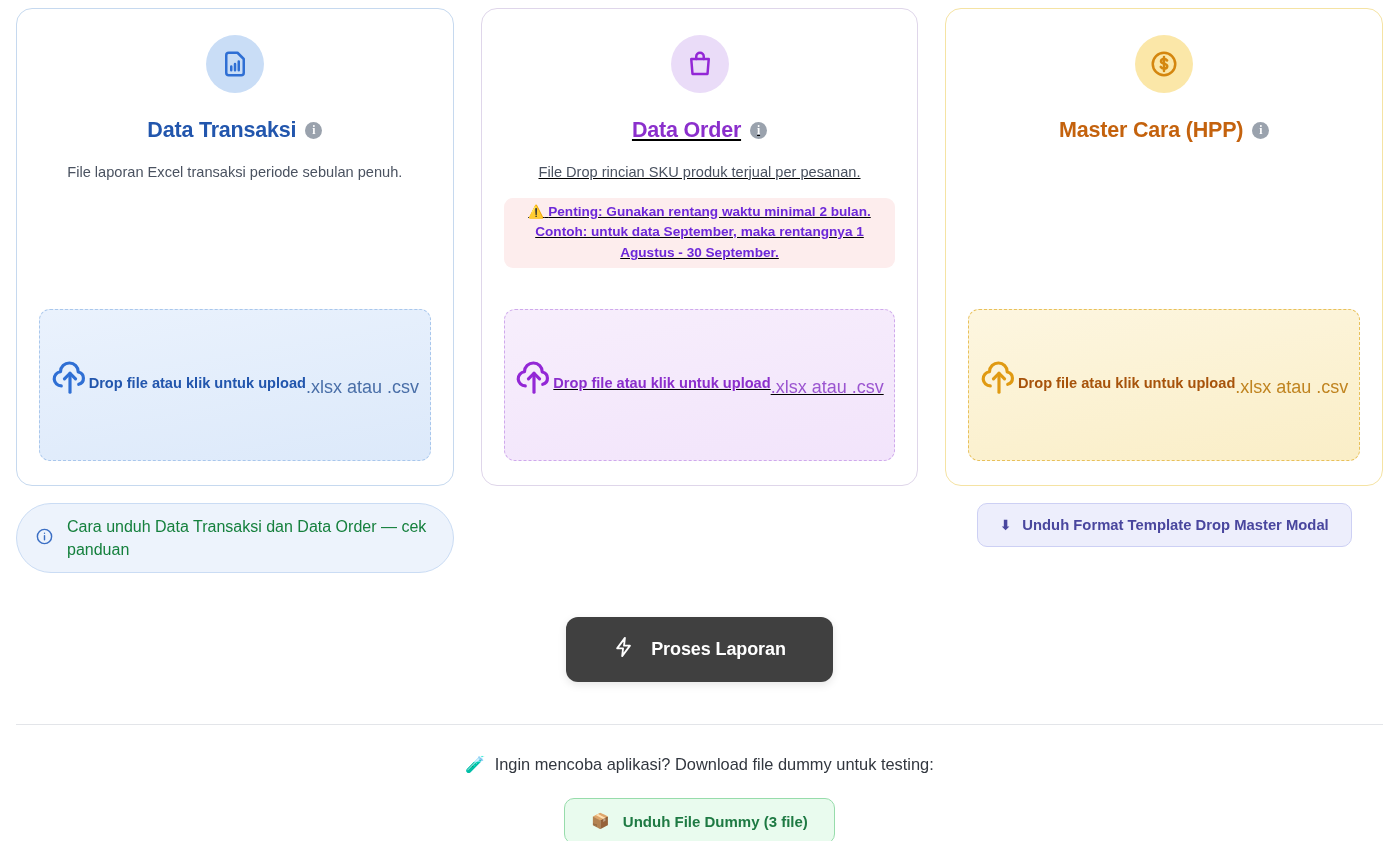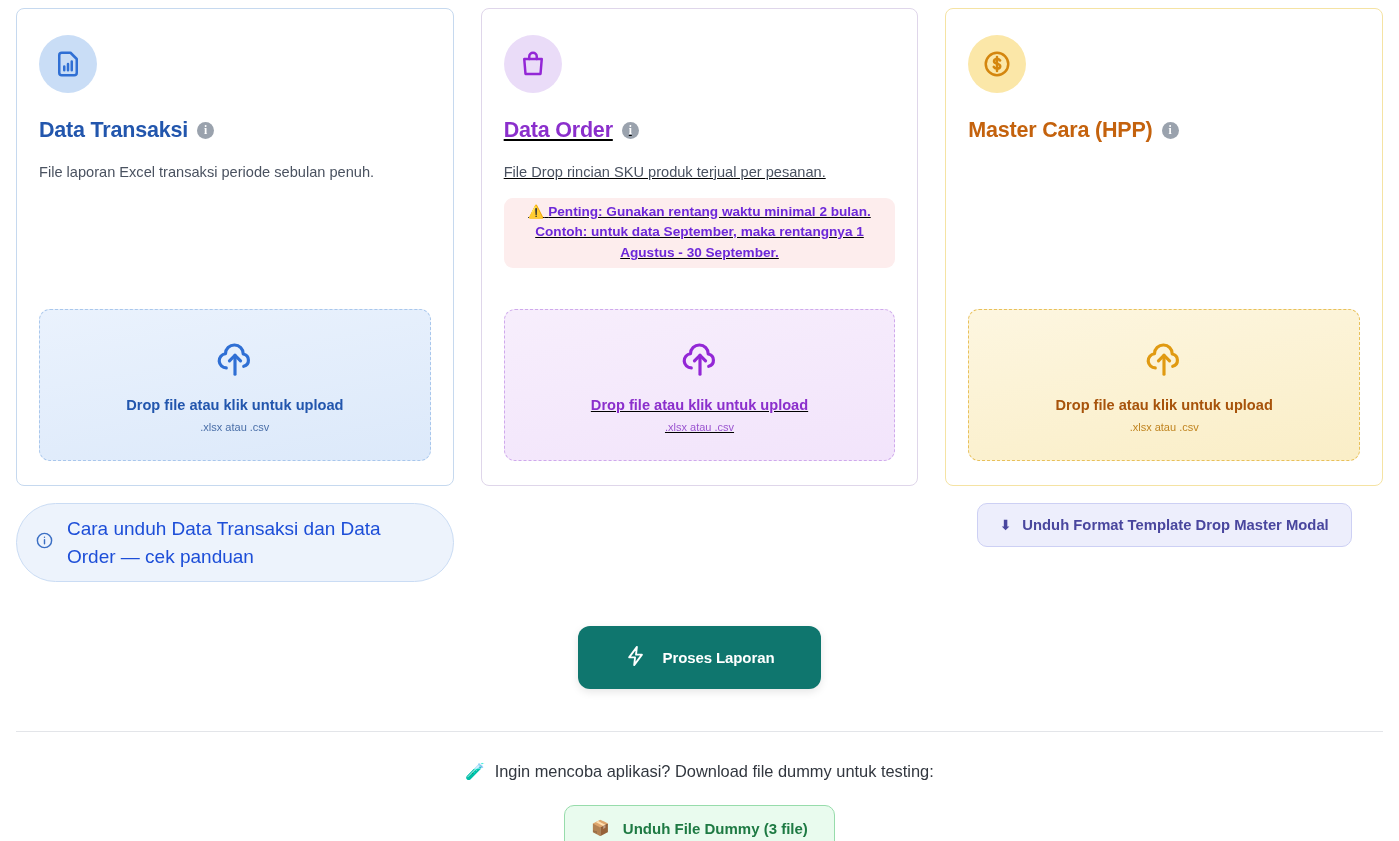--- a/index.html
+++ b/index.html
@@ -19,25 +19,25 @@
 
   
   .card-row {
     display: flex;
     gap: 27px;
     align-items: stretch;
   }
   .card {
     flex: 1 1 0;
     background: #ffffff;
-    border-radius: 8px;
+    border-radius: 16px;
     padding: 26px 22px 24px 22px;
     display: flex;
     flex-direction: column;
-    align-items: flex-start;
+    align-items: center;
   }
   .card.blue   { border: 1.6px solid #c6d9ef; min-height: 478px; }
   .card.purple { border: 1.6px solid #dfd6ea; min-height: 478px; text-decoration: underline; }
   .card.amber  { border: 1.6px solid #f5e3a3; min-height: 478px; }
 
   .icon-circle {
     width: 58px; height: 58px;
     border-radius: 50%;
     display: flex; align-items: center; justify-content: center;
     margin-bottom: 25px;
@@ -95,21 +95,21 @@
   }
   .warn-box .warn-emoji { font-size: 13px; }
 
   .dropzone {
     margin-top: auto;
     width: 100%;
     border-radius: 11px;
     border: 1.6px dashed;
     padding: 26px 10px 22px 10px;
     display: flex;
-    flex-direction: column;
+    flex-direction: row;
     align-items: center;
     min-height: 152px;
     justify-content: center;
   }
   .dropzone.blue {
     border-color: #a9c7ec;
     background: linear-gradient(170deg, #eaf2fd 0%, #dce9fa 100%);
   }
   .dropzone.purple {
     border-color: #cfa9ec;
@@ -121,21 +121,21 @@
   }
   .dz-icon { margin-bottom: 14px; }
   .dz-main {
     font-size: 14.6px;
     font-weight: bold;
     margin-bottom: 8px;
   }
   .dz-main.blue   { color: #2256ad; }
   .dz-main.purple { color: #8b2fcc; }
   .dz-main.amber  { color: #a7530b; }
-  .dz-sub { font-size: 11px; }
+  .dz-sub { font-size: 18px; }
   .dz-sub.blue   { color: #4a6fa8; }
   .dz-sub.purple { color: #9b55d0; }
   .dz-sub.amber  { color: #c08420; }
 
   
   .action-row {
     display: flex;
     gap: 27px;
     margin-top: 17px;
     align-items: flex-start;
@@ -149,22 +149,22 @@
     align-items: center;
     gap: 13px;
     background: #edf3fc;
     border: 1.4px solid #cadcf4;
     border-radius: 999px;
     padding: 11px 22px 11px 18px;
     width: 100%;
     cursor: pointer;
   }
   .guide-text {
-    font-size: 19px;
-    color: #1d4ed8;
+    font-size: 16px;
+    color: #15803d;
     line-height: 1.45;
   }
 
   .template-btn {
     display: inline-flex;
     align-items: center;
     gap: 11px;
     background: #edeefc;
     border: 1.4px solid #cdd0f4;
     border-radius: 10px;
@@ -180,26 +180,26 @@
   
   .process-wrap {
     display: flex;
     justify-content: center;
     margin-top: 44px;
   }
   .process-btn {
     display: inline-flex;
     align-items: center;
     gap: 16px;
-    background: #0f766e;
+    background: #404040;
     color: #ffffff;
     border: none;
     border-radius: 12px;
     padding: 19px 47px;
-    font-size: 15px;
+    font-size: 18px;
     font-weight: bold;
     font-family: "Liberation Sans", sans-serif;
     letter-spacing: -0.1px;
     cursor: default;
     box-shadow: 0 3px 8px rgba(0,0,0,0.10);
   }
 
   
   .divider {
     height: 1px;

